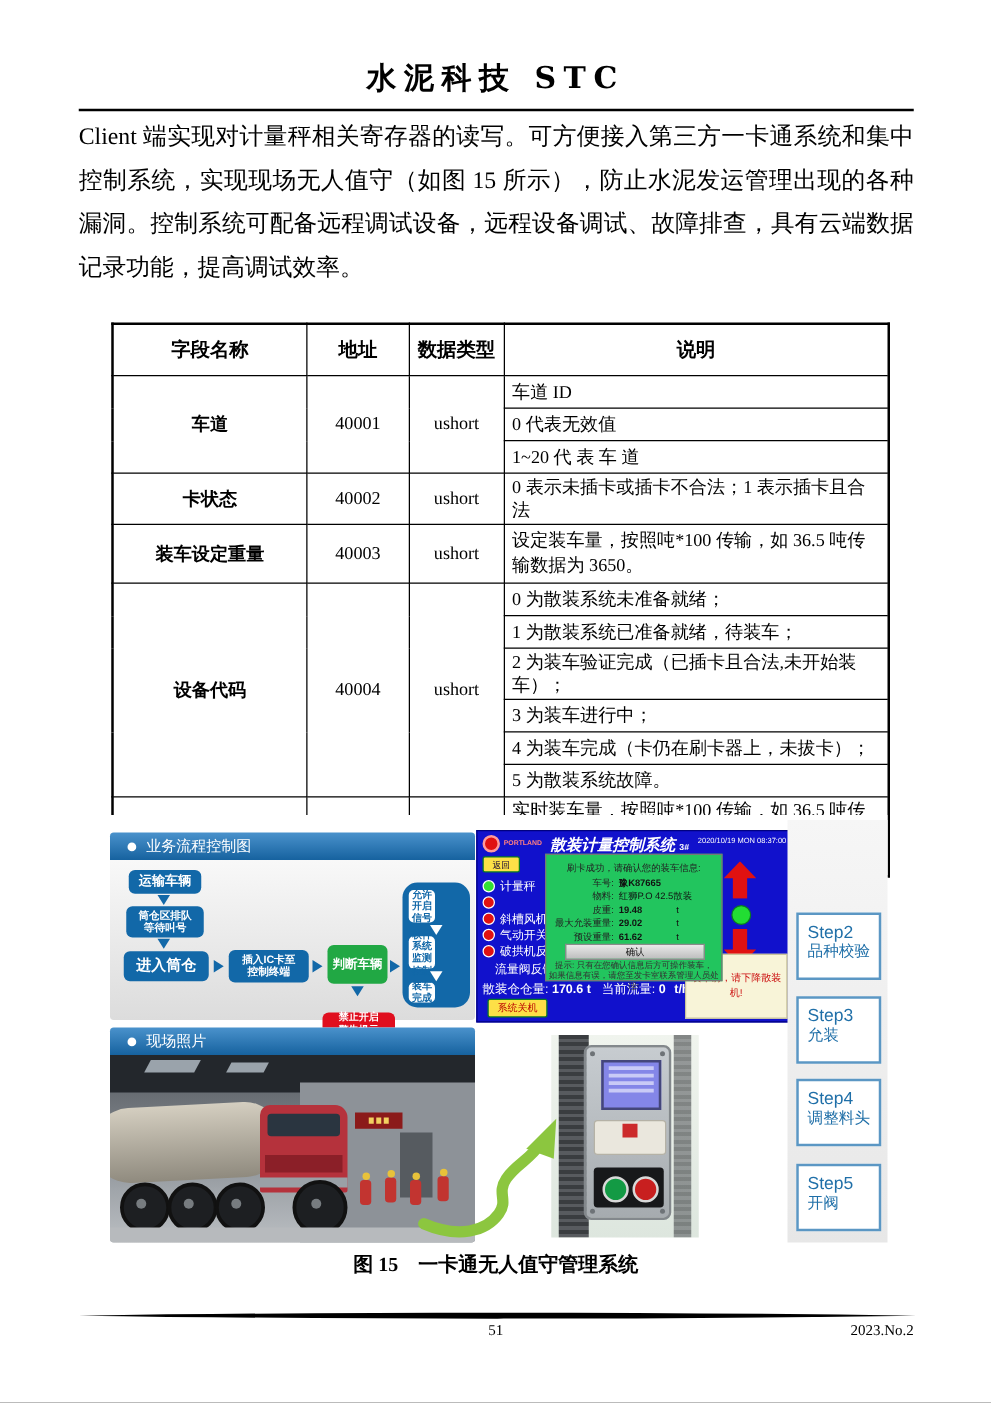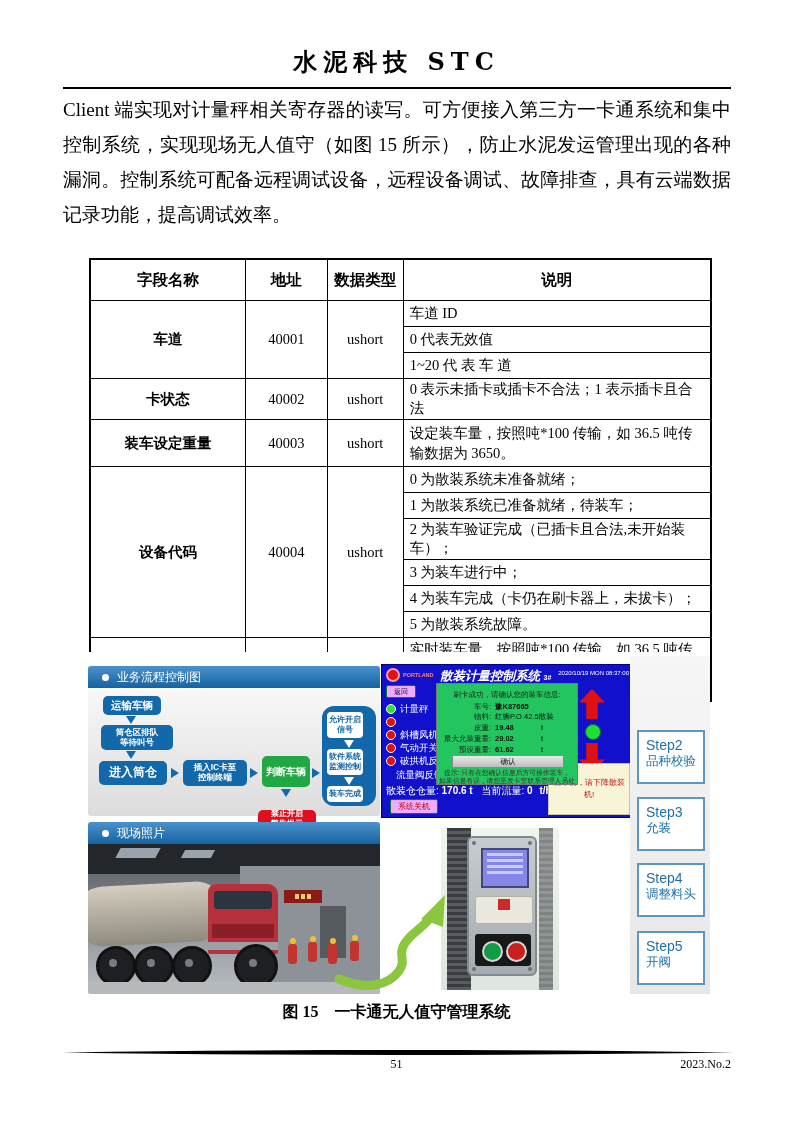--- a/index.html
+++ b/index.html
@@ -38,39 +38,39 @@
   .bullet{width:7px;height:7px;border-radius:50%;background:#fff;display:inline-block;}
   .pre{white-space:pre-line;}
 
   
   .fnode{position:absolute;background:#1268a8;color:#fff;border-radius:5px;display:flex;
          align-items:center;justify-content:center;text-align:center;font-weight:bold;
          line-height:1.15;}
   .fnode.green{background:#21a844;}
   .fnode.red{background:#e00e1e;margin-top:12px;}
   .fcontainer{position:absolute;background:#1268a8;border-radius:12px;}
-  .fwhite{position:absolute;left:5px;width:36px;background:#fff;color:#1268a8;border-radius:4px;
+  .fwhite{position:absolute;left:5px;width:21px;background:#fff;color:#1268a8;border-radius:4px;
           display:flex;align-items:center;justify-content:center;text-align:center;
           font-size:8px;font-weight:bold;line-height:1.2;}
   .tri-d{width:0;height:0;border-left:5px solid transparent;border-right:5px solid transparent;
          border-top:8px solid #1268a8;position:absolute;}
   .tri-r{width:0;height:0;border-top:5px solid transparent;border-bottom:5px solid transparent;
          border-left:8px solid #1268a8;position:absolute;}
   .tri-w{border-top-color:#fff;}
 
   
   .hmi{position:absolute;left:296px;top:12px;width:250px;height:152px;background:#1111cc;
        border:1px solid #000080;font-family:"Liberation Sans",sans-serif;color:#fff;}
   .hmi-title{position:absolute;left:58px;top:3px;font-size:12.5px;font-weight:bold;font-style:italic;}
   .hmi-unit{font-size:7px;font-style:normal;}
   .hmi-ts{position:absolute;right:3px;top:5px;font-size:6px;}
   .brand{position:absolute;left:4px;top:3px;display:flex;align-items:center;gap:3px;}
   .brand-circle{width:10px;height:10px;border-radius:50%;background:#e01111;border:2px solid #ff9b9b;}
   .brand-txt{color:#ff8080;font-size:5.5px;font-weight:bold;}
-  .chip{position:absolute;background:#f0abfc;border:1px solid #0a7a22;border-radius:2px;
+  .chip{position:absolute;background:#fde047;border:1px solid #0a7a22;border-radius:2px;
         color:#103;display:flex;align-items:center;justify-content:center;}
   .dev-row{position:absolute;left:4px;display:flex;align-items:center;gap:4px;height:12px;}
   .dot{width:8px;height:8px;border-radius:50%;border:1px solid #fff;}
   .dot.g{background:#33e033;} .dot.r{background:#e01111;}
   .dev-lab{font-size:9.5px;}
   .hmi-small{font-size:9.5px;position:absolute;}
   .dialog{position:absolute;left:54px;top:18px;width:140px;height:100px;background:#22c55e;
           border:1px solid #777;color:#111;z-index:3;}
   .dlg-msg{position:absolute;top:6px;left:0;width:100%;text-align:center;font-size:7.5px;color:#222;}
   .dlg-row{position:absolute;left:0;width:100%;font-size:7.5px;}
@@ -230,21 +230,21 @@
 
   <div class="abs figure">
 
     <div class="panel" style="left:3px;top:14px;width:292px;height:150px;">
       <div class="panel-head">
         <span class="bullet"></span>
         <span>业务流程控制图</span>
       </div>
       <div class="fnode" style="left:15px;top:30px;width:58px;height:19px;font-size:10.5px;">运输车辆</div>
       <div class="tri-d" style="left:38px;top:50px;"></div>
-      <div class="fnode pre" style="left:13px;top:59px;width:72px;height:25px;font-size:8.5px;">筒仓区排队
+      <div class="fnode pre" style="left:13px;top:59px;width:62px;height:25px;font-size:8.5px;">筒仓区排队
 等待叫号</div>
       <div class="tri-d" style="left:38px;top:85px;"></div>
       <div class="fnode" style="left:11px;top:95px;width:68px;height:24px;font-size:12px;">进入筒仓</div>
       <div class="tri-r" style="left:83px;top:102px;"></div>
       <div class="fnode pre" style="left:95px;top:94px;width:64px;height:26px;font-size:8.5px;">插入IC卡至
 控制终端</div>
       <div class="tri-r" style="left:162px;top:102px;"></div>
       <div class="fnode green" style="left:174px;top:90px;width:48px;height:31px;font-size:10px;">判断车辆</div>
       <div class="tri-r" style="left:224px;top:102px;"></div>
       <div class="tri-d" style="left:193px;top:123px;"></div>

